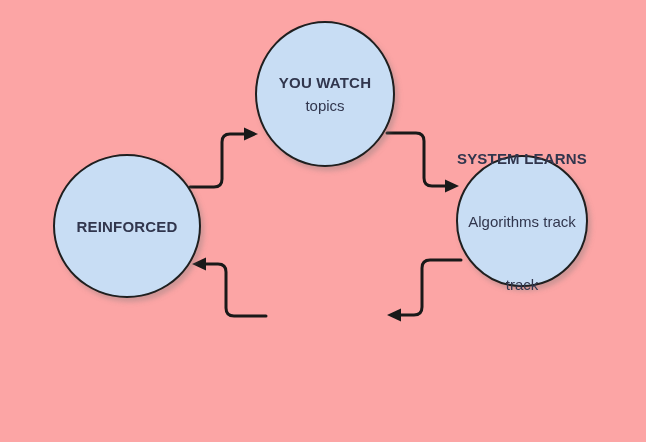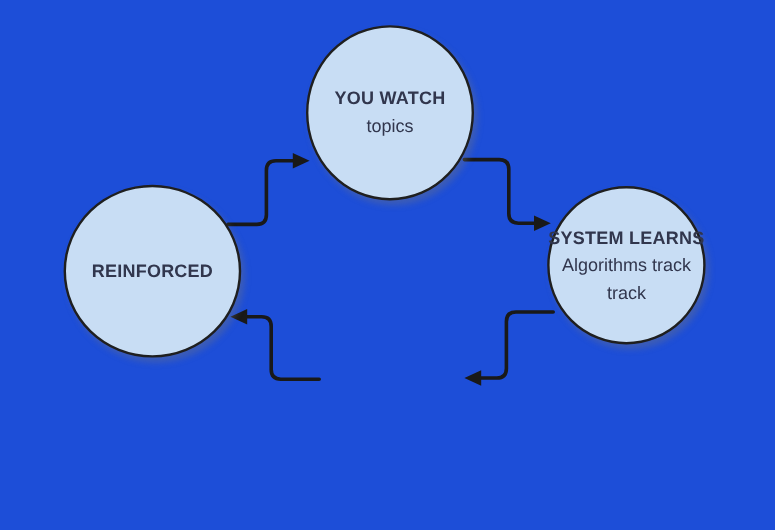--- a/index.html
+++ b/index.html
@@ -4,21 +4,21 @@
 <style>
   html, body {
     margin: 0;
     padding: 0;
     background: #ffffff;
   }
   .canvas {
     position: relative;
     width: 646px;
     height: 442px;
-    background: #1d4ed8;
+    background: #fca5a5;
     overflow: hidden;
     font-family: "Liberation Sans", "DejaVu Sans", sans-serif;
   }
   .arrow-layer {
     position: absolute;
     left: 0;
     top: 0;
     width: 646px;
     height: 442px;
   }
@@ -41,21 +41,21 @@
     font-size: 15px;
     line-height: 23px;
     color: #31364d;
     overflow: visible;
   }
   .node-title {
     font-weight: 700;
     letter-spacing: 0.2px;
   }
   .node-you-watch        { left: 255px; top: 21px;  width: 140px; height: 146px; }
-  .node-system-learns    { left: 456px; top: 155px; width: 132px; height: 132px; }
+  .node-system-learns    { left: 456px; top: 155px; width: 132px; height: 132px; gap: 40px; }
   .node-shown-more       { left: 262px; top: 288px; width: 136px; height: 132px; }
   .node-beliefs          { left: 53px;  top: 154px; width: 148px; height: 144px; }
 </style>
 </head>
 <body>
 
 <div class="canvas">
 
   <svg class="arrow-layer" width="646" height="442" viewBox="0 0 646 442" xmlns="http://www.w3.org/2000/svg" aria-hidden="true">
     <g stroke="#191919" stroke-width="3" fill="none" stroke-linecap="round" stroke-linejoin="round">

